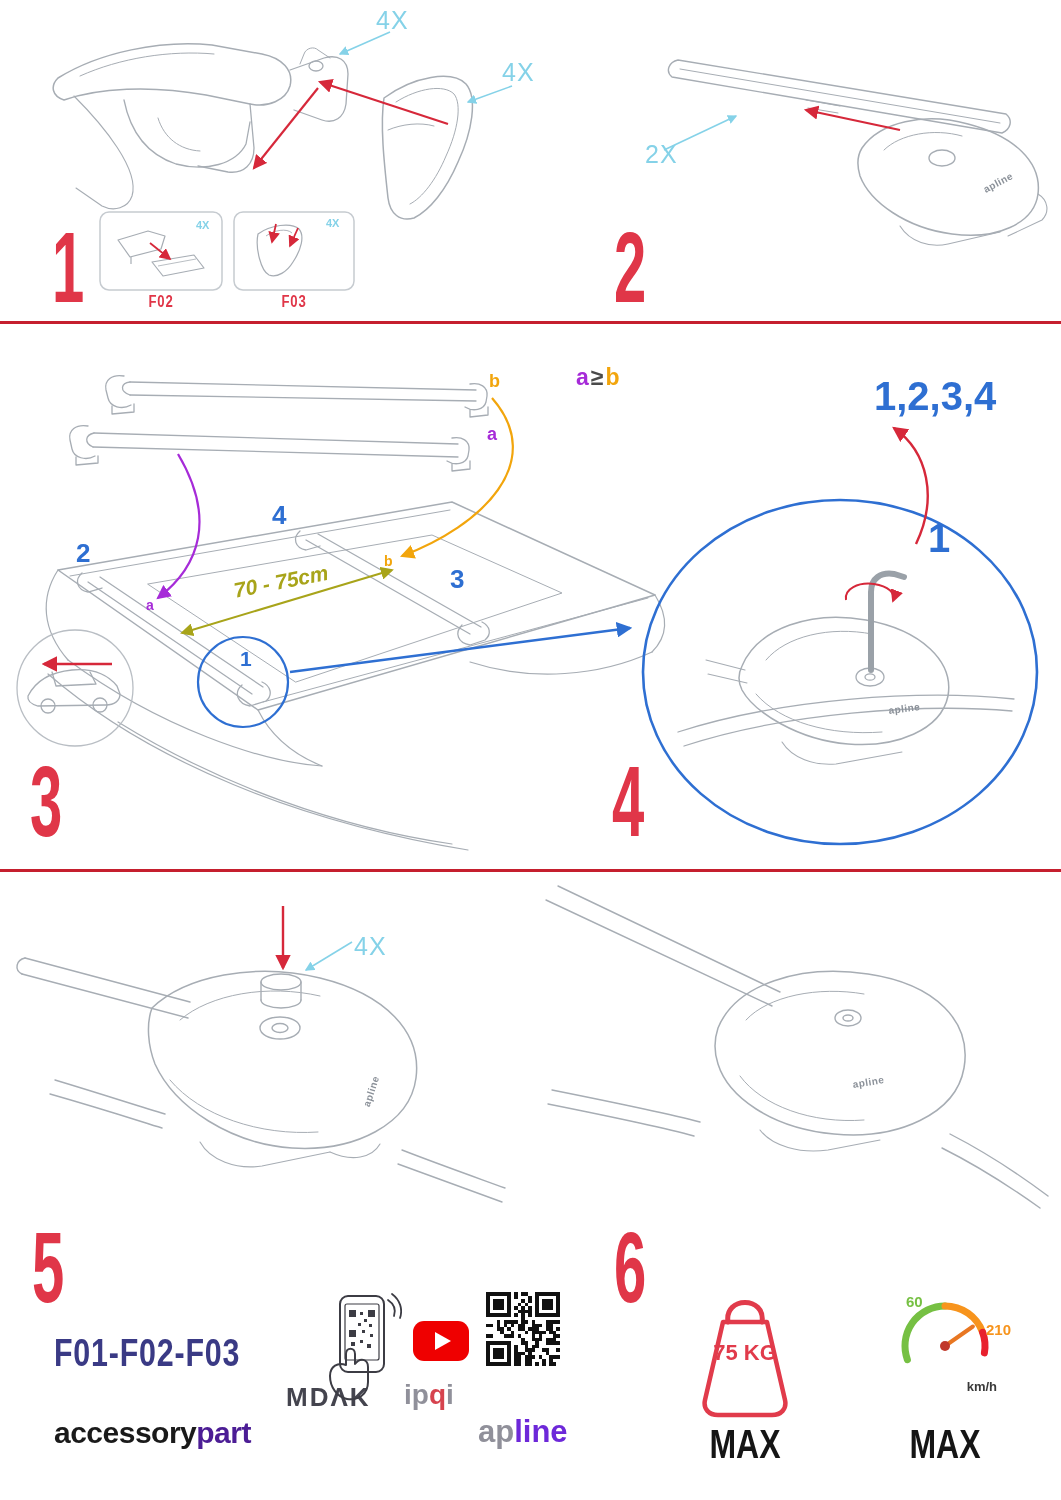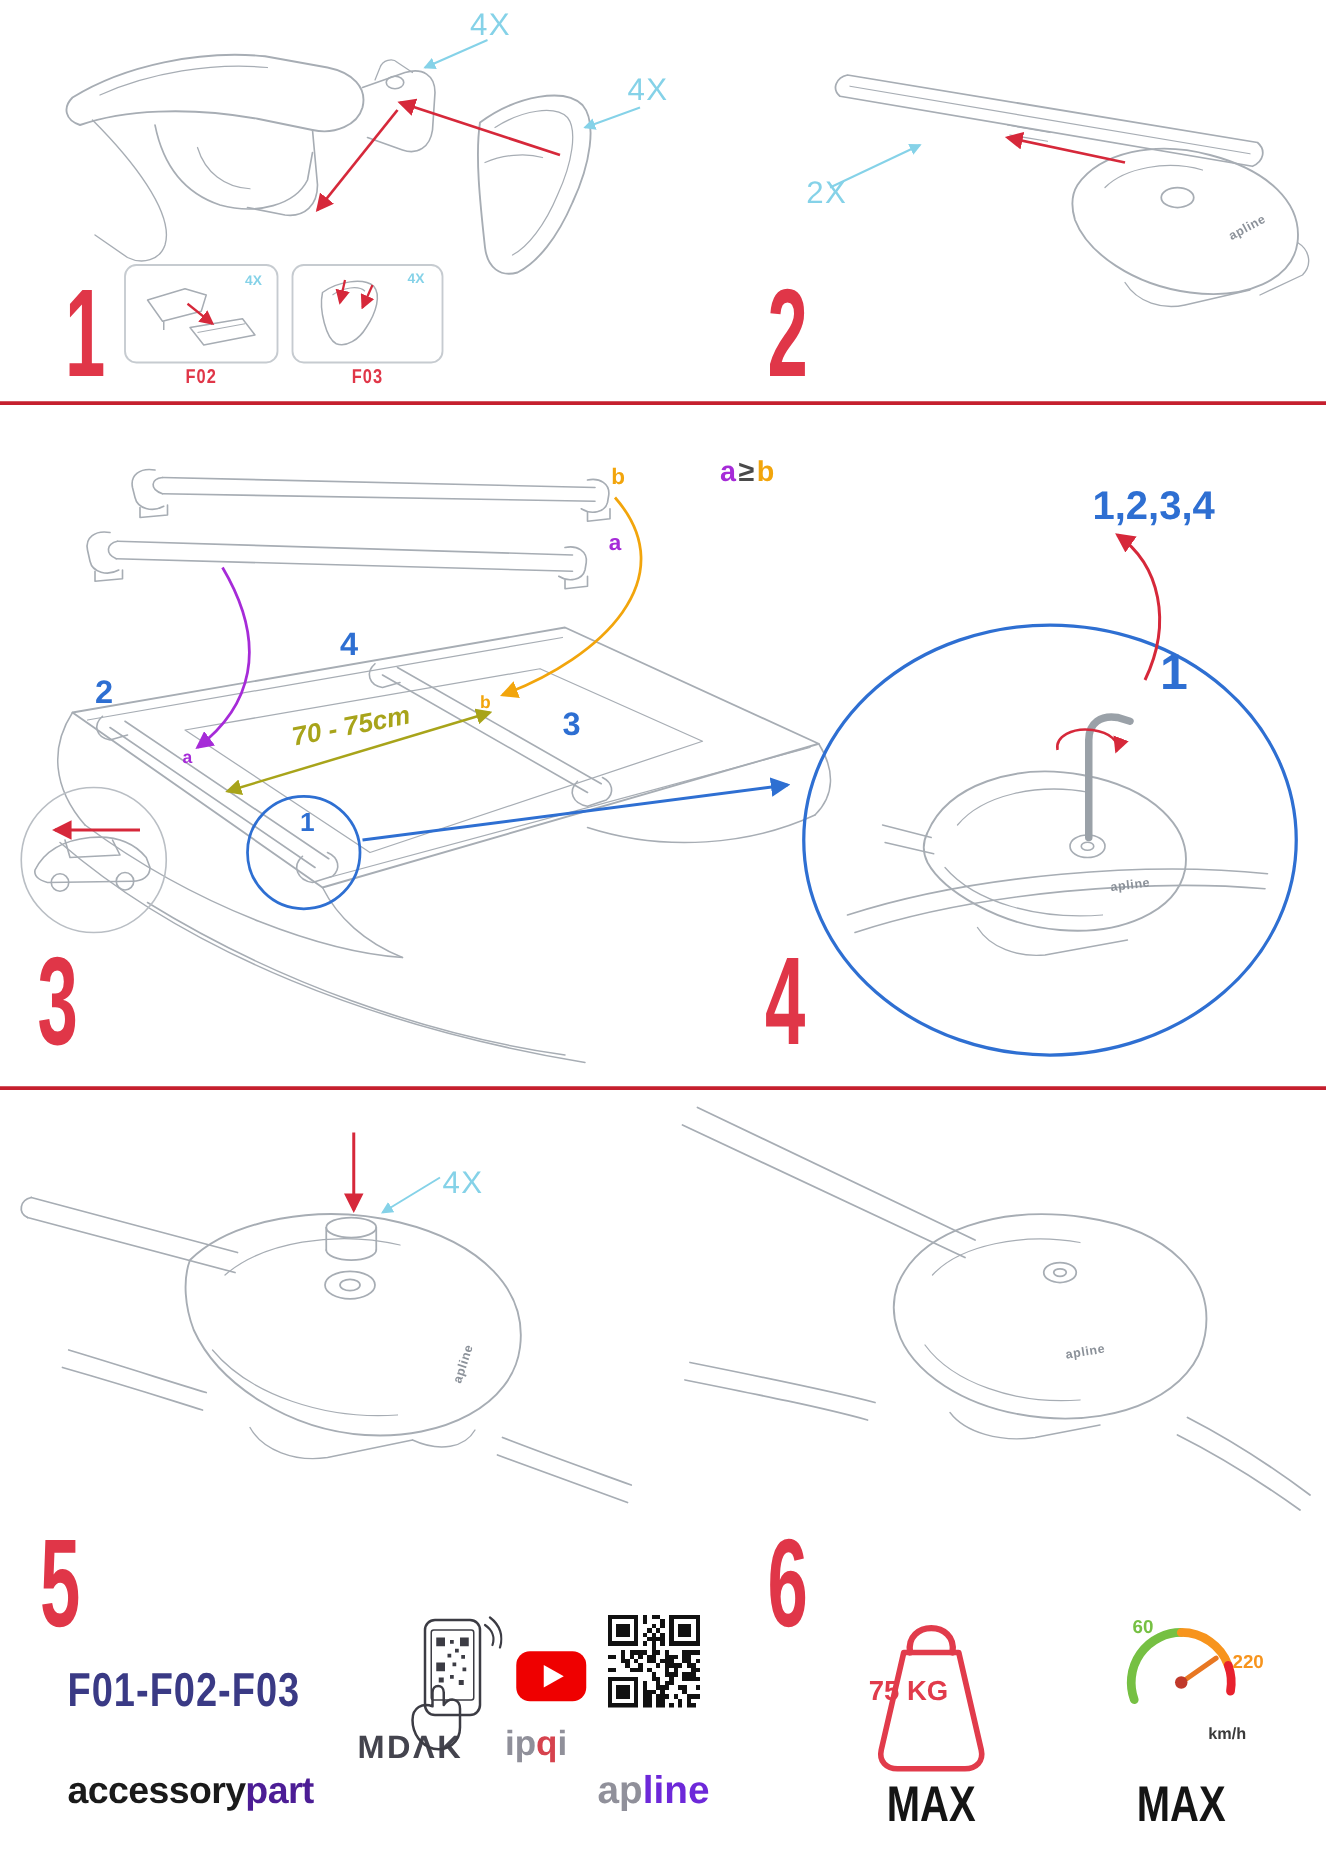--- a/index.html
+++ b/index.html
@@ -21,21 +21,21 @@
   .footlogo{color:#8b9199;font-size:10px;font-weight:700;letter-spacing:.5px;transform-origin:left top}
   .divider{position:absolute;left:0;width:1061px;height:3px;background:#c51f2e}
   .codes{color:#3a3a85;font-size:38px;font-weight:700;transform:scaleX(.8);transform-origin:left top;letter-spacing:1px}
   .brand1{font-size:30px;font-weight:700;color:#1a1a1a;letter-spacing:-.5px}
   .brand1 .b{color:#4c1d95}
   .mdak{color:#44444e;font-size:26px;font-weight:700;letter-spacing:2px}
   .ipqi{color:#90909a;font-size:28px;font-weight:700}
   .ipqi .b{color:#d6434e}
   .apline{color:#90909a;font-size:31px;font-weight:700}
   .apline .b{color:#6d28d9}
-  .kg{color:#e13b4b;font-size:22px;font-weight:700;text-align:left}
+  .kg{color:#e13b4b;font-size:22px;font-weight:700;text-align:center}
   .max{color:#151515;font-size:40px;font-weight:700;text-align:center;transform:scaleX(.8);transform-origin:center top}
   .g60{color:#76c043;font-size:15px;font-weight:700}
   .g120{color:#f7941d;font-size:15px;font-weight:700}
   .kmh{color:#3a3a3a;font-size:13px;font-weight:700;text-align:right}
 </style>
 </head>
 <body>
 
 <div class="page">
 
@@ -244,21 +244,21 @@
   <span class="lbl partlbl" style="left:100px;top:294px;width:122px">F02</span>
   <span class="lbl partlbl" style="left:234px;top:294px;width:120px">F03</span>
   <span class="lbl stepnum" style="left:52px;top:226px">1</span>
   <span class="lbl qty" style="left:645px;top:142px">2X</span>
   <span class="lbl stepnum" style="left:614px;top:226px">2</span>
   <span class="lbl footlogo" style="left:982px;top:186px;transform:rotate(-28deg)">apline</span>
 
   <span class="lbl pb" style="left:489px;top:372px;font-size:18px">b</span>
   <span class="lbl pa" style="left:487px;top:425px;font-size:18px">a</span>
   <span class="lbl rule" style="left:576px;top:366px"><span class="pa">a</span><span class="op">≥</span><span class="pb">b</span></span>
-  <span class="lbl bluenum" style="left:874px;top:388px;font-size:32px">1,2,3,4</span>
+  <span class="lbl bluenum" style="left:874px;top:376px;font-size:40px">1,2,3,4</span>
   <span class="lbl bluenum" style="left:928px;top:518px;font-size:40px">1</span>
   <span class="lbl bluenum" style="left:76px;top:540px;font-size:26px">2</span>
   <span class="lbl bluenum" style="left:272px;top:502px;font-size:26px">4</span>
   <span class="lbl bluenum" style="left:450px;top:566px;font-size:26px">3</span>
   <span class="lbl bluenum" style="left:240px;top:648px;font-size:21px">1</span>
   <span class="lbl dim" style="left:232px;top:580px">70 - 75cm</span>
   <span class="lbl pa" style="left:146px;top:598px;font-size:14px">a</span>
   <span class="lbl pb" style="left:384px;top:554px;font-size:14px">b</span>
   <span class="lbl stepnum" style="left:30px;top:760px">3</span>
   <span class="lbl stepnum" style="left:612px;top:760px">4</span>
@@ -547,17 +547,17 @@
   <svg style="left:893px;top:1288px" width="104" height="104" viewBox="0 0 104 104">
     <g fill="none" stroke-linecap="round">
       <path d="M14.4,71.7 A40,40 0 0 1 52,18" stroke="#76c043" stroke-width="7"></path>
       <path d="M52,18 A40,40 0 0 1 89.6,44.3" stroke="#f7941d" stroke-width="7"></path>
       <path d="M89.6,44.3 A40,40 0 0 1 91.4,64.9" stroke="#e8212e" stroke-width="7"></path>
       <path d="M52,58 L79.9,38.5" stroke="#e87722" stroke-width="4"></path>
     </g>
     <circle cx="52" cy="58" r="5" fill="#c0392b"></circle>
   </svg>
   <span class="lbl g60" style="left:906px;top:1294px">60</span>
-  <span class="lbl g120" style="left:986px;top:1322px">220</span>
+  <span class="lbl g120" style="left:986px;top:1322px">210</span>
   <span class="lbl kmh" style="left:893px;top:1380px;width:104px">km/h</span>
   <span class="lbl max" style="left:893px;top:1424px;width:104px">MAX</span>
 
 </div>
 
 </body></html>

